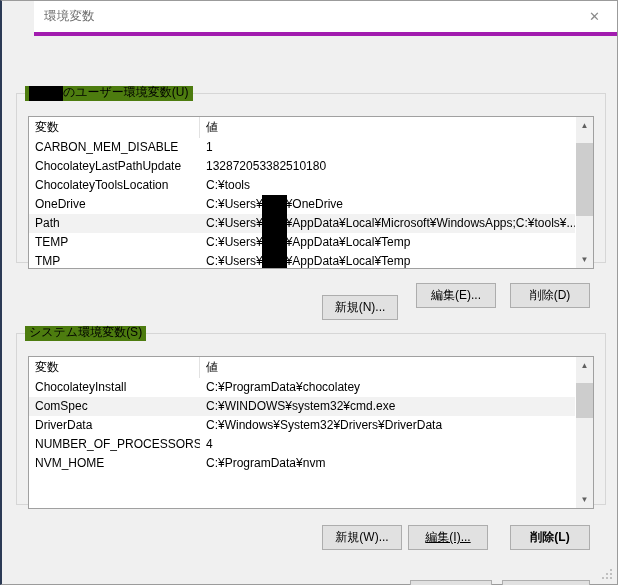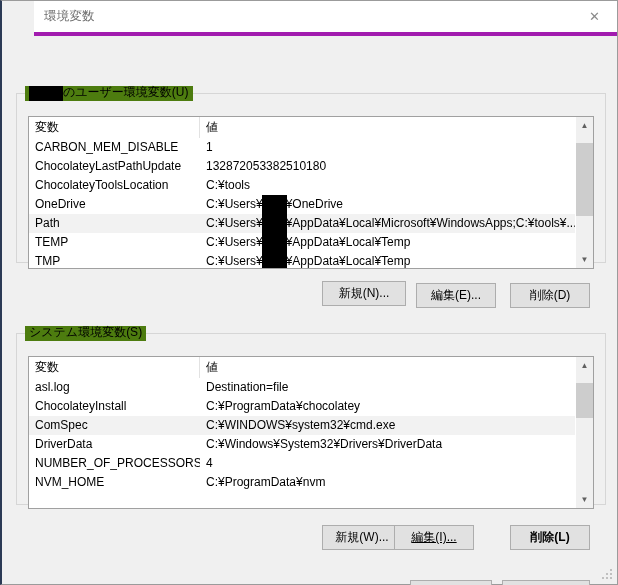--- a/index.html
+++ b/index.html
@@ -210,26 +210,26 @@
     font-size: 12px;
     color: #000;
     display: flex;
     align-items: center;
     justify-content: center;
     cursor: default;
     user-select: none;
     padding: 0;
   }
 
-  #btn-user-new    { left: 320px; top: 245px; width: 84px; }
+  #btn-user-new    { left: 320px; top: 259px; width: 76px; }
   #btn-user-edit   { left: 414px; top: 247px; width: 80px; }
   #btn-user-delete { left: 508px; top: 247px; width: 80px; }
 
   #btn-sys-new     { left: 320px; top: 489px; width: 80px; }
-  #btn-sys-edit    { left: 392px; top: 489px; width: 80px; text-decoration: underline; }
+  #btn-sys-edit    { left: 406px; top: 489px; width: 80px; text-decoration: underline; }
   #btn-sys-delete  { left: 508px; top: 489px; width: 80px; font-weight: bold; }
 
   #btn-ok          { left: 408px; top: 544px; width: 82px; }
   #btn-cancel      { left: 500px; top: 544px; width: 88px; }
 
   
   .resize-grip {
     position: absolute;
     right: 3px;
     bottom: 3px;
@@ -316,24 +316,20 @@
         <span>システム環境変数(S)</span>
       </div>
     </div>
 
     <div class="listview" id="system-list">
       <div class="lv-header">
         <div class="col col-name">変数</div>
         <div class="col col-value">値</div>
       </div>
       <div class="lv-rows" id="system-rows">
-          <div class="lv-row">
-            <div class="cell cell-name">asl.log</div>
-            <div class="cell cell-value"><span>Destination=file</span></div>
-          </div>
           <div class="lv-row">
             <div class="cell cell-name">ChocolateyInstall</div>
             <div class="cell cell-value"><span>C:¥ProgramData¥chocolatey</span></div>
           </div>
           <div class="lv-row selected">
             <div class="cell cell-name">ComSpec</div>
             <div class="cell cell-value"><span>C:¥WINDOWS¥system32¥cmd.exe</span></div>
           </div>
           <div class="lv-row">
             <div class="cell cell-name">DriverData</div>

